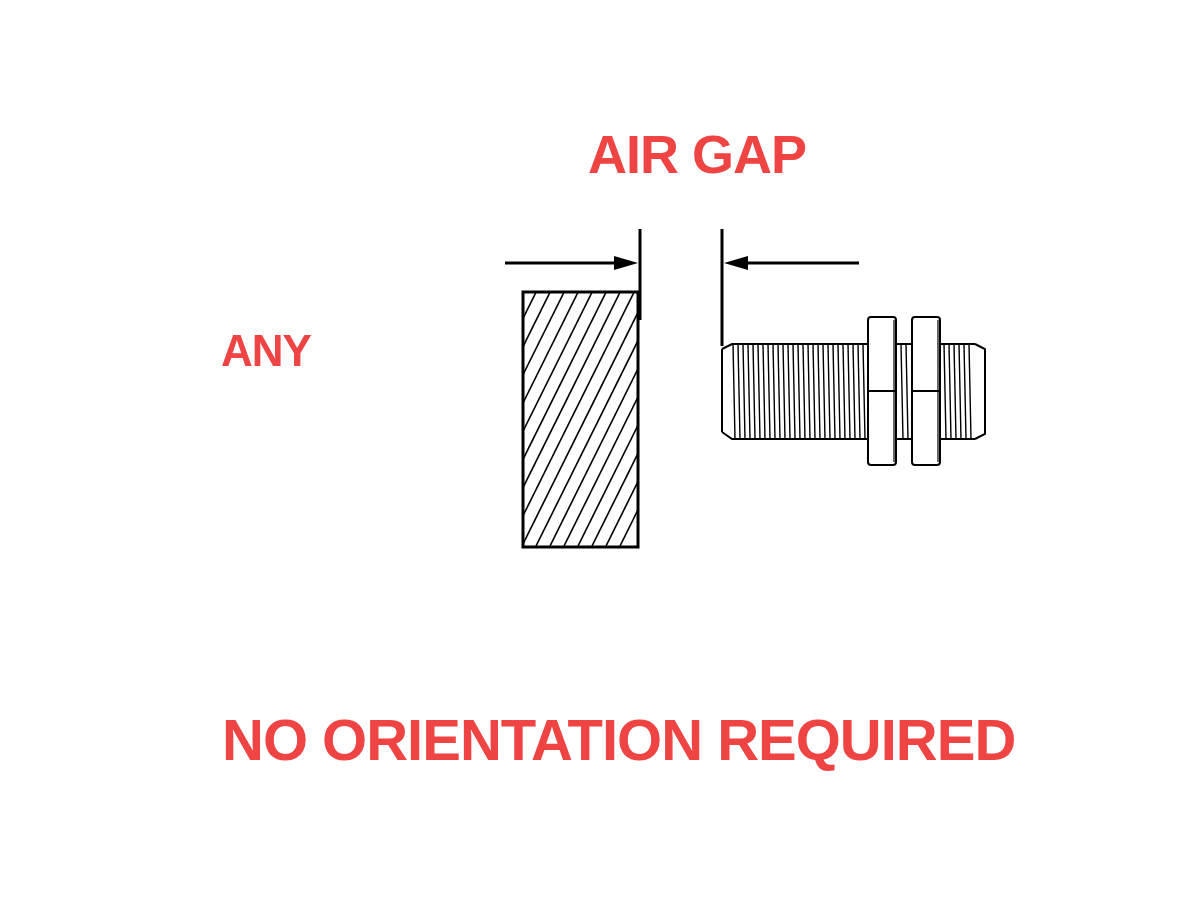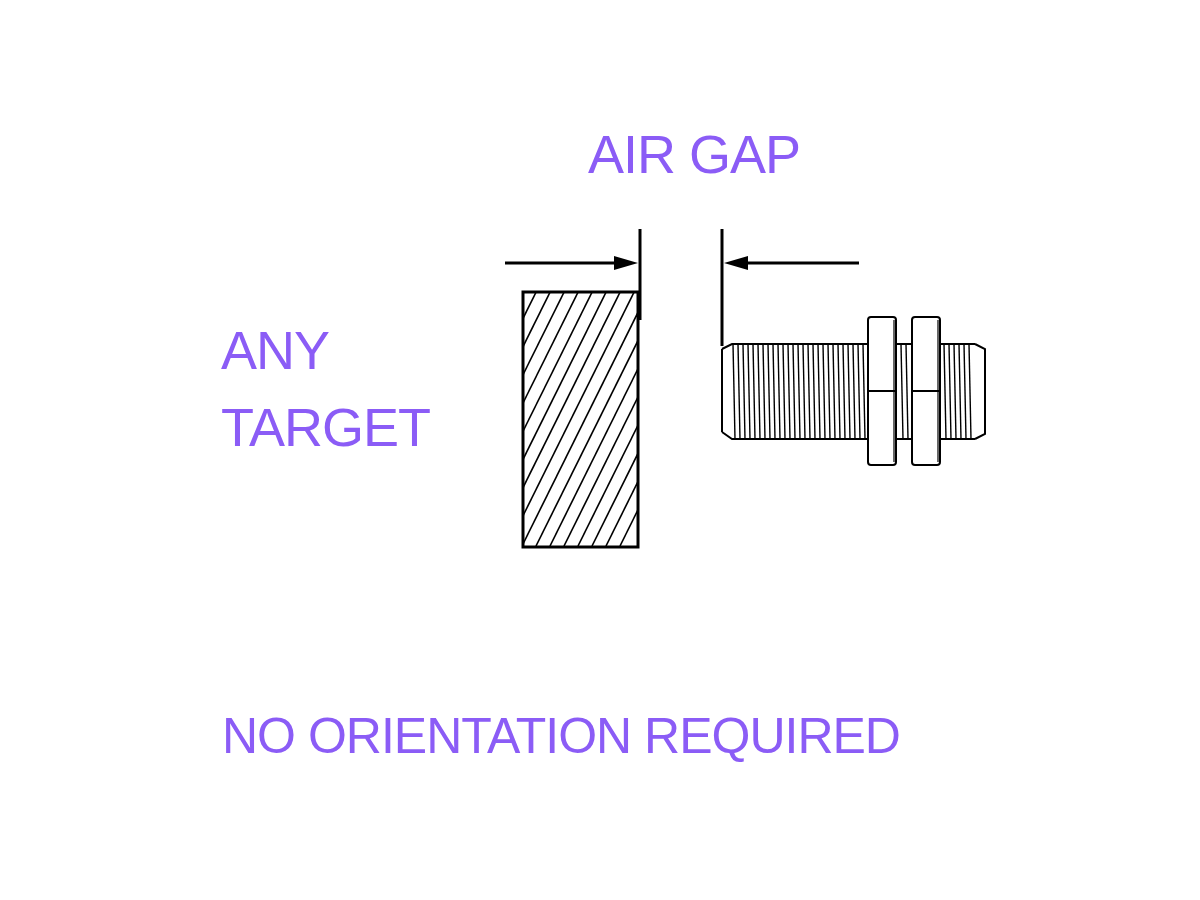--- a/index.html
+++ b/index.html
@@ -1,31 +1,30 @@
 <!DOCTYPE html>
 <html><head>
   <meta charset="utf-8">
   <style>
     html, body { margin: 0; padding: 0; background: #ffffff; }
     body { width: 1200px; height: 900px; position: relative; overflow: hidden; font-family: "Liberation Sans", "DejaVu Sans", sans-serif; }
-    .label { position: absolute; color: #8b5cf6; font-weight: normal; letter-spacing: -1px; line-height: 1; }
+    .label { position: absolute; color: #ef4444; font-weight: bold; letter-spacing: -1px; line-height: 1; }
     #title { left: 588px; top: 127px; font-size: 54px; }
-    #target-label { left: 221px; top: 312px; font-size: 54px; line-height: 77px; }
+    #target-label { left: 221px; top: 312px; font-size: 44px; line-height: 77px; }
     #target-label div { white-space: nowrap; }
-    #footer { left: 222px; top: 711px; font-size: 50px; white-space: nowrap; }
+    #footer { left: 222px; top: 711px; font-size: 58px; white-space: nowrap; }
     svg#diagram { position: absolute; left: 0; top: 0; }
   </style>
 </head>
 <body>
 
 <div class="label" id="title">AIR GAP</div>
 
 <div class="label" id="target-label">
   <div>ANY</div>
-  <div>TARGET</div>
 </div>
 
 <div class="label" id="footer">NO ORIENTATION REQUIRED</div>
 
 <svg id="diagram" width="1200" height="900" viewBox="0 0 1200 900">
   <defs>
     <clipPath id="targetClip">
       <rect x="524" y="293" width="113" height="253"></rect>
     </clipPath>
     <marker id="arrowR" markerWidth="12" markerHeight="8" refX="12" refY="4" orient="auto" markerUnits="userSpaceOnUse">

